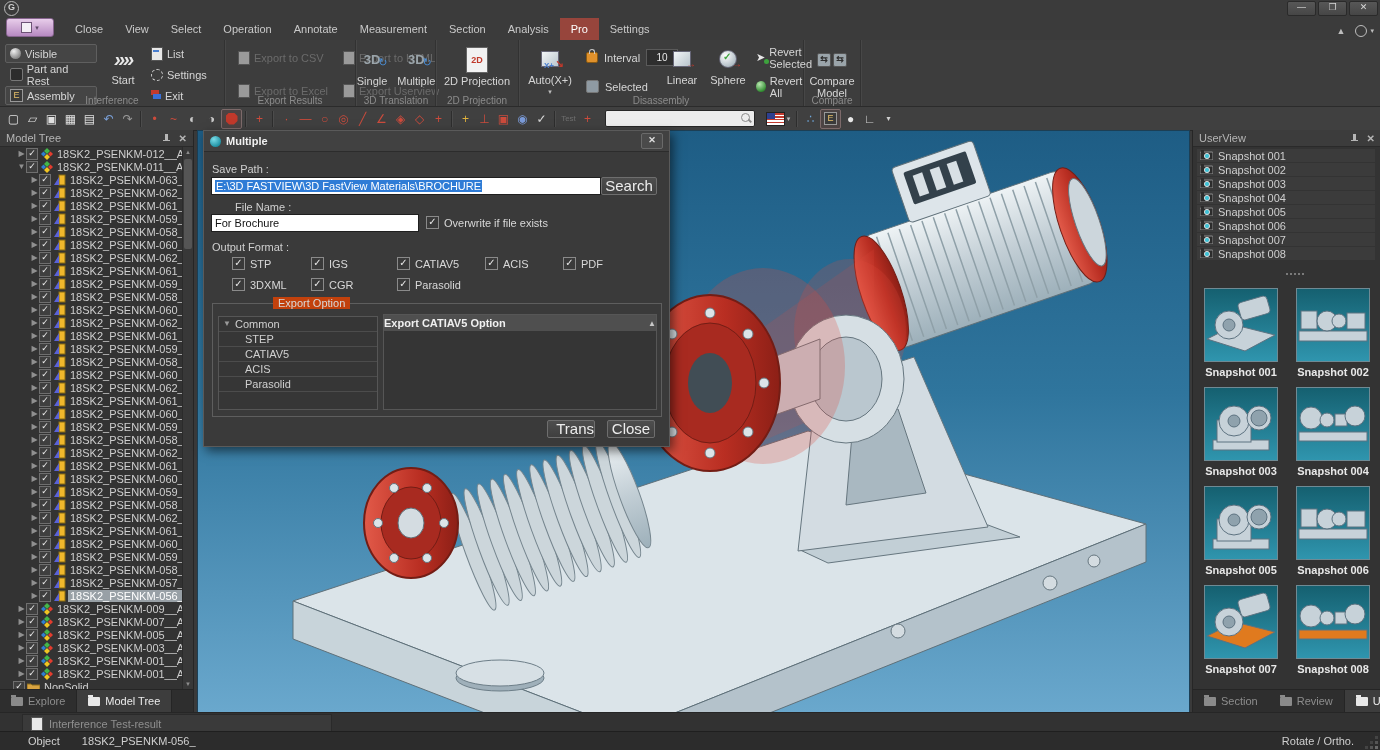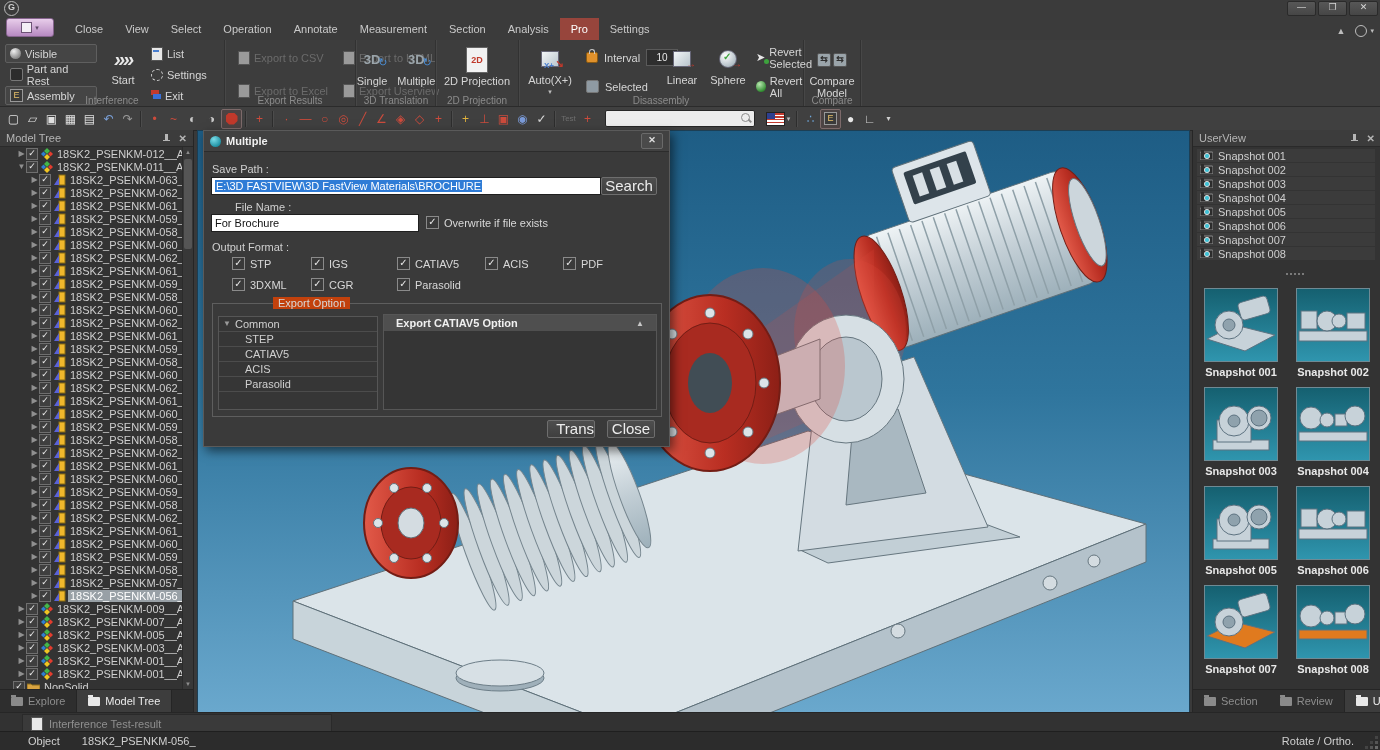--- a/index.html
+++ b/index.html
@@ -146,21 +146,21 @@
       text-align:center;display:inline-block;flex:none;}
   .cbrow{display:flex;align-items:center;gap:5px;}
   #fmt-grid{position:absolute;left:28px;top:126px;width:420px;display:grid;
             grid-template-columns:79px 86px 88px 78px 70px;grid-row-gap:8px;}
   #export-box{position:absolute;left:8px;top:172px;width:448px;height:112px;border:1px solid #5e5e5e;}
   #export-box .boxlab{position:absolute;left:20px;top:-7px;background:#c2410c;padding:0 5px;color:#d8d8d8;margin-left:40px;}
   #opt-tree{position:absolute;left:5px;top:12px;width:158px;height:92px;background:#363636;border:1px solid #565656;overflow:hidden;}
   .orow{height:14px;line-height:14px;border-bottom:1px solid #4c4c4c;display:flex;align-items:center;color:#d0d0d0;}
   .orow .exp{width:10px;font-size:8px;color:#9a9a9a;text-align:center;margin:0 3px;}
   #opt-right{position:absolute;left:170px;top:10px;width:272px;height:94px;background:#353535;border:1px solid #565656;}
-  #opt-right .hdr{height:16px;background:#4f4f4f;display:flex;align-items:center;padding:0 12px;font-weight:bold;color:#f0f0f0;}
+  #opt-right .hdr{height:16px;background:#4f4f4f;display:flex;align-items:center;padding:0 0;font-weight:bold;color:#f0f0f0;}
   #opt-right .hdr .sp{flex:1;}
   #opt-right .hdr .car{font-size:8px;color:#c8c8c8;}
   #opt-right .prow{height:16px;display:flex;align-items:center;background:#3e3e3e;border-bottom:1px solid #4c4c4c;}
   #opt-right .gut{width:12px;height:100%;background:#4a4a4a;border-right:1px solid #565656;}
   #opt-right .k{width:120px;padding-left:12px;color:#d8d8d8;}
   #opt-right .v{font-weight:bold;color:#ffffff;}
   
   #result-row{position:absolute;top:712px;left:0;right:0;height:19px;background:#323232;border-top:1px solid #262626;}
   #result-tab{position:absolute;left:22px;top:1px;height:17px;width:300px;background:#3a3a3a;border:1px solid #2a2a2a;
               display:flex;align-items:center;gap:6px;padding-left:8px;color:#8f8f8f;font-size:11px;}

